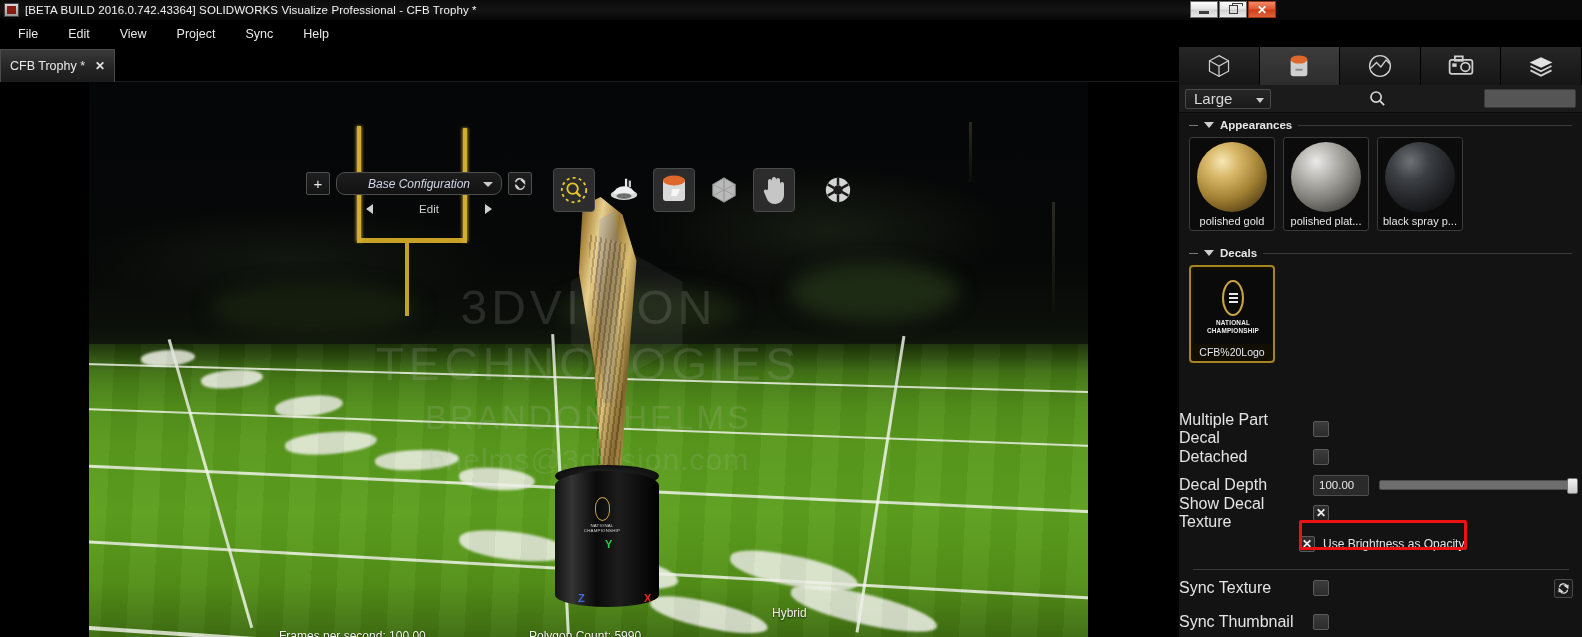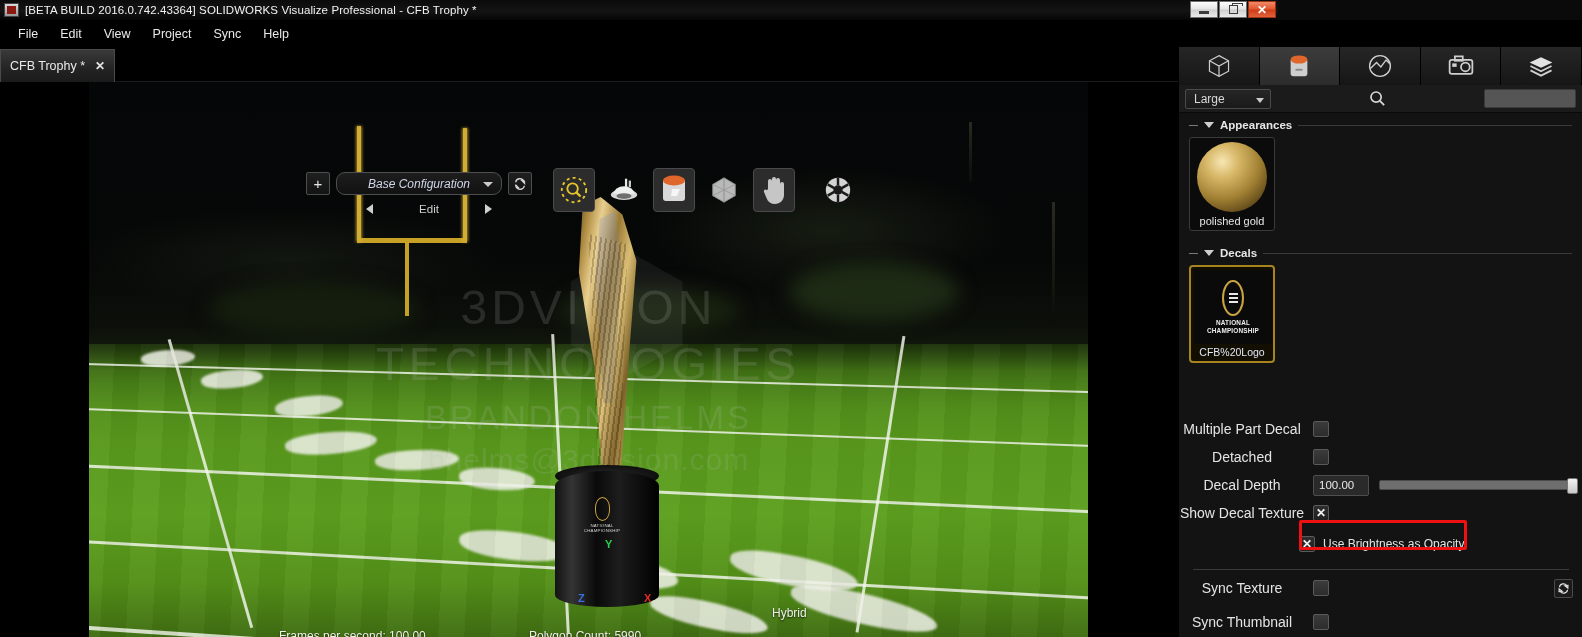--- a/index.html
+++ b/index.html
@@ -40,21 +40,21 @@
     border-color: #9c3314;
   }
   .gl-min { width: 10px; height: 3px; background: #3c3c3c; margin-top: 5px; }
   .gl-rest { width: 9px; height: 9px; border: 1.4px solid #3c3c3c; position: relative; }
   .gl-rest::after{content:"";position:absolute;left:2px;top:-3px;width:9px;height:2px;border:1.4px solid #3c3c3c;border-bottom:none;}
   .gl-close { color: #fff; font-size: 12px; font-weight: bold; line-height: 1; }
 
   
   .menubar {
     position: absolute; left: 0; top: 20px; width: 1582px; height: 27px;
-    background: #000; display: flex; align-items: center; padding-left: 8px; gap: 2px;
+    background: #000; display: flex; align-items: center; padding-left: 8px; gap: 10px;
   }
   .menuitem {
     color: #e8e8e8; font-size: 12.5px; padding: 4px 10px; cursor: default; white-space: nowrap;
   }
 
   
   .tabstrip {
     position: absolute; left: 0; top: 47px; width: 1178px; height: 35px;
     background: #000; border-bottom: 1px solid #1a1a1a;
   }
@@ -229,21 +229,21 @@
 
   .searchbar {
     height: 28px; background: #1b1b1b; display: flex; align-items: center;
     padding: 0 6px; gap: 6px; border-bottom: 1px solid #0a0a0a;
   }
   .size-sel {
     width: 86px; height: 20px; background: linear-gradient(#262626,#1a1a1a);
     border: 1px solid #4a4a4a; border-radius: 2px; position: relative;
     display: flex; align-items: center; padding-left: 8px;
   }
-  .size-sel .t { color: #d8d8d8; font-size: 12px; }
+  .size-sel .t { color: #d8d8d8; font-size: 15px; }
   .size-sel .caret {
     position: absolute; right: 6px; top: 8px; width: 0; height: 0;
     border-left: 4px solid transparent; border-right: 4px solid transparent; border-top: 5px solid #ccc;
   }
   .search-input {
     margin-left: auto; width: 92px; height: 19px; background: #555; border: 1px solid #3a3a3a;
     border-radius: 2px; color: #eee; font-size: 11px; padding: 0 4px; font-family: "Liberation Sans", sans-serif;
   }
 
   .section-hdr {
@@ -283,22 +283,22 @@
     border-radius: 50% 50% 50% 50% / 50% 50% 50% 50%;
     display: flex; flex-direction: column; align-items: center; justify-content: center; gap: 2px;
   }
   .cfb-ball i { display: block; width: 9px; height: 2px; background: #e8e8e8; }
   .cfb-txt { color: #efefef; font-size: 6.4px; font-weight: bold; line-height: 7.5px; margin-top: 3px; letter-spacing: .2px; }
   .decal-cap { color: #dfe6f5; font-size: 10.5px; margin-top: 2px; }
 
   .props { position: absolute; left: 0; top: 368px; width: 404px; }
   .prow { display: flex; align-items: center; height: 28px; padding-right: 10px; }
   .prow .plabel {
-    width: 134px; text-align: center; padding-right: 8px;
-    color: #e4e4e4; font-size: 14px;
+    width: 134px; text-align: left; padding-right: 8px;
+    color: #e4e4e4; font-size: 16px;
   }
   .chk {
     width: 16px; height: 16px; background: linear-gradient(#3b3b3b,#2c2c2c);
     border: 1px solid #5a5a5a; border-radius: 2px;
     display: flex; align-items: center; justify-content: center;
     color: #f0f0f0; font-size: 12px; font-weight: bold; line-height: 1;
   }
   .chk.checked { background: linear-gradient(#2e2e2e,#1f1f1f); }
   .numfield {
     width: 56px; height: 21px; background: #2a2a2a; border: 1px solid #4e4e4e; border-radius: 2px;
@@ -567,20 +567,28 @@
       <span class="tri"></span>
       <span class="t">Appearances</span>
       <span class="line"></span>
     </div>
 
     <div class="thumbs">
       <div class="thumb">
         <div class="sphere sph-gold"></div>
         <div class="cap">polished gold</div>
       </div>
+      <div class="thumb">
+        <div class="sphere sph-plat"></div>
+        <div class="cap">polished plat...</div>
+      </div>
+      <div class="thumb">
+        <div class="sphere sph-black"></div>
+        <div class="cap">black spray p...</div>
+      </div>
     </div>
 
     <div class="section-hdr" style="margin-top:10px;">
       <span class="dash"></span>
       <span class="tri"></span>
       <span class="t">Decals</span>
       <span class="line"></span>
     </div>
 
     <div class="thumbs">

